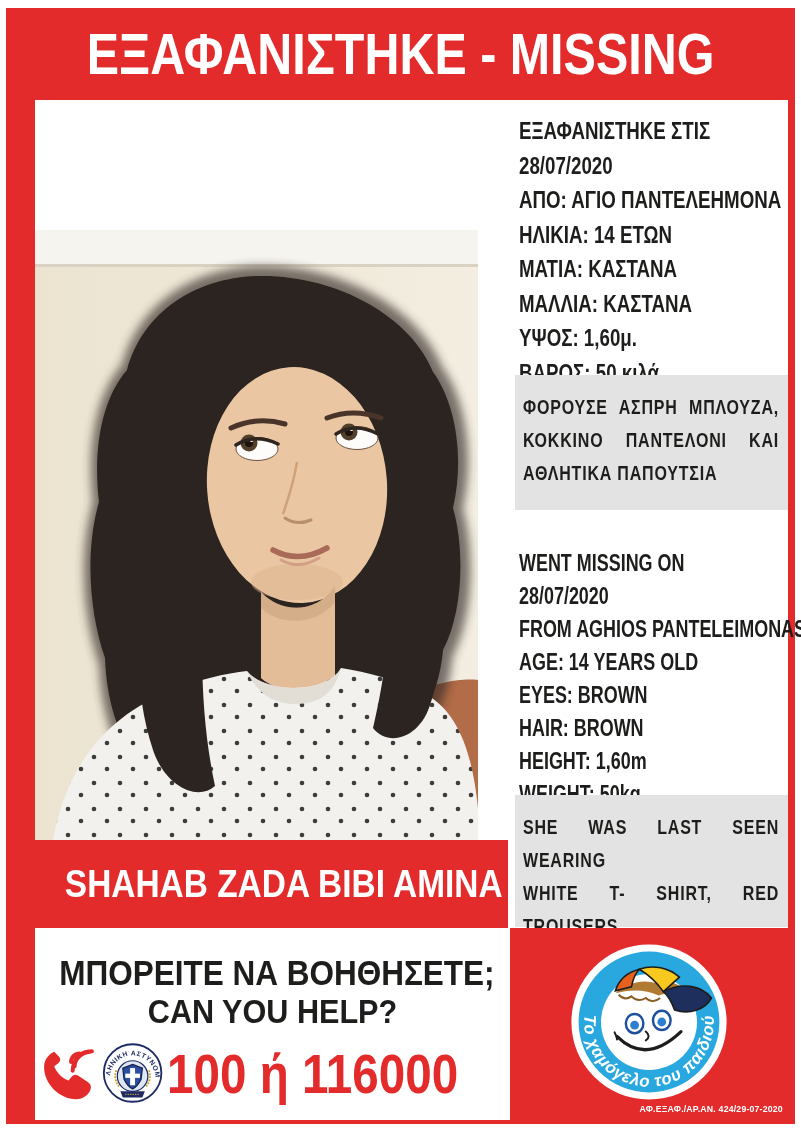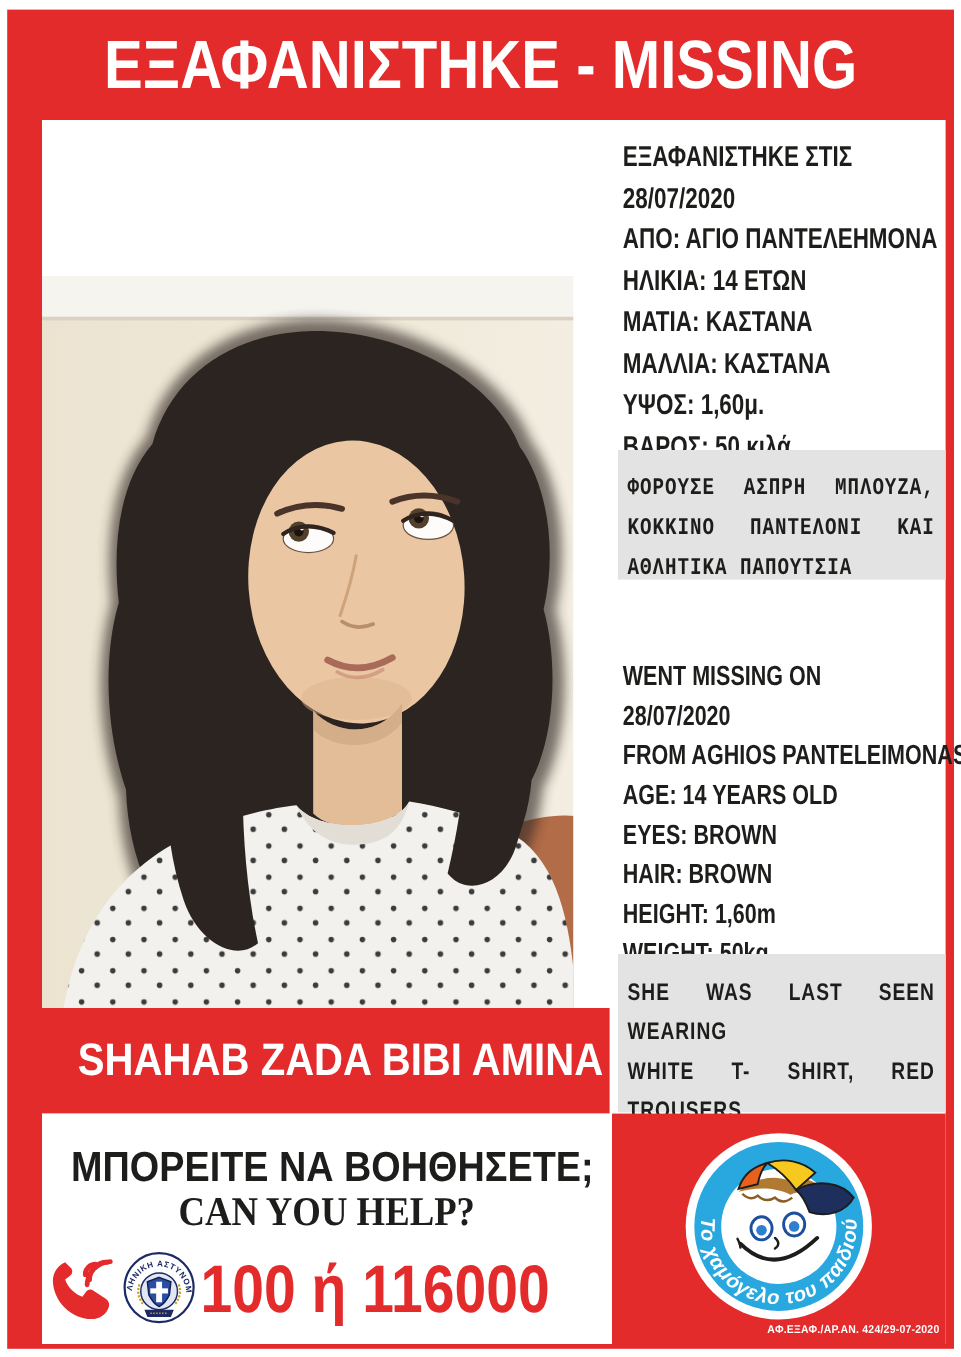--- a/index.html
+++ b/index.html
@@ -21,36 +21,36 @@
   .greek-name .nm{transform:scaleX(0.88);white-space:nowrap;}
   .photo{position:absolute;left:0;top:130px;width:443px;height:610px;overflow:hidden;}
   .name-banner{position:absolute;left:0;top:740px;width:473px;height:88px;background:#e42b2c;
     display:flex;align-items:center;justify-content:flex-start;}
   .name-banner .nm{color:#ffffff;font-weight:bold;font-size:38px;white-space:nowrap;transform:scaleX(0.88);}
   .help-box{position:absolute;left:0;top:828px;width:475px;height:192px;background:#ffffff;}
   .help-l1{position:absolute;left:0;top:26px;width:475px;text-align:center;font-weight:bold;
     font-size:35px;line-height:38px;color:#1d1d1b;}
   .help-l1 .nm,.help-l2 .nm{transform:scaleX(0.9);white-space:nowrap;display:inline-block;}
   .help-l2{position:absolute;left:0;top:64px;width:475px;text-align:center;font-weight:bold;
-    font-size:34px;line-height:38px;color:#1d1d1b;font-family:Liberation Serif, serif;}
+    font-size:34px;line-height:38px;color:#1d1d1b;}
   .phone-row{position:absolute;left:4px;top:104px;width:471px;height:82px;
     display:flex;align-items:center;justify-content:flex-start;gap:4px;}
   .phone-number{color:#e42b2c;font-weight:bold;font-size:56px;white-space:nowrap;
     transform:scaleX(0.85);transform-origin:left center;letter-spacing:0px;}
 
   
   .right-col{position:absolute;left:480px;top:0;width:273px;height:1020px;}
   .detail-block{position:absolute;left:4px;width:350px;transform:scaleX(0.78);transform-origin:0 0;}
   .g-details{top:14px;}
   .e-details{top:447px;}
   .detail-block .ln{font-weight:bold;color:#1d1d1b;white-space:nowrap;}
   .g-details .ln{font-size:24px;line-height:34.5px;}
   .e-details .ln{font-size:23px;line-height:33px;}
   .gray-box{position:absolute;left:0;width:273px;background:#e3e3e3;}
-  .gray1{top:275px;height:108px;font-family:Liberation Mono, monospace;}
+  .gray1{top:275px;height:135px;}
   .gray2{top:695px;height:132px;}
   .gray-box .txt{margin:16px 0 0 8px;width:320px;transform:scaleX(0.8);transform-origin:0 0;}
   .gray-box .jl{font-weight:bold;font-size:20px;line-height:33px;color:#1d1d1b;
     text-align:justify;text-align-last:justify;letter-spacing:1px;}
   .gray-box .jl:last-child{text-align-last:left;}
   .red-box{position:absolute;left:475px;top:828px;width:278px;height:192px;background:#e42b2c;}
   .charity-logo{position:absolute;left:59px;top:14px;width:160px;height:160px;}
   .ref-num{position:absolute;right:5px;bottom:6px;color:#ffffff;font-weight:bold;
     font-size:9.5px;letter-spacing:0.2px;white-space:nowrap;transform:scaleX(0.92);transform-origin:right center;}
 </style>

